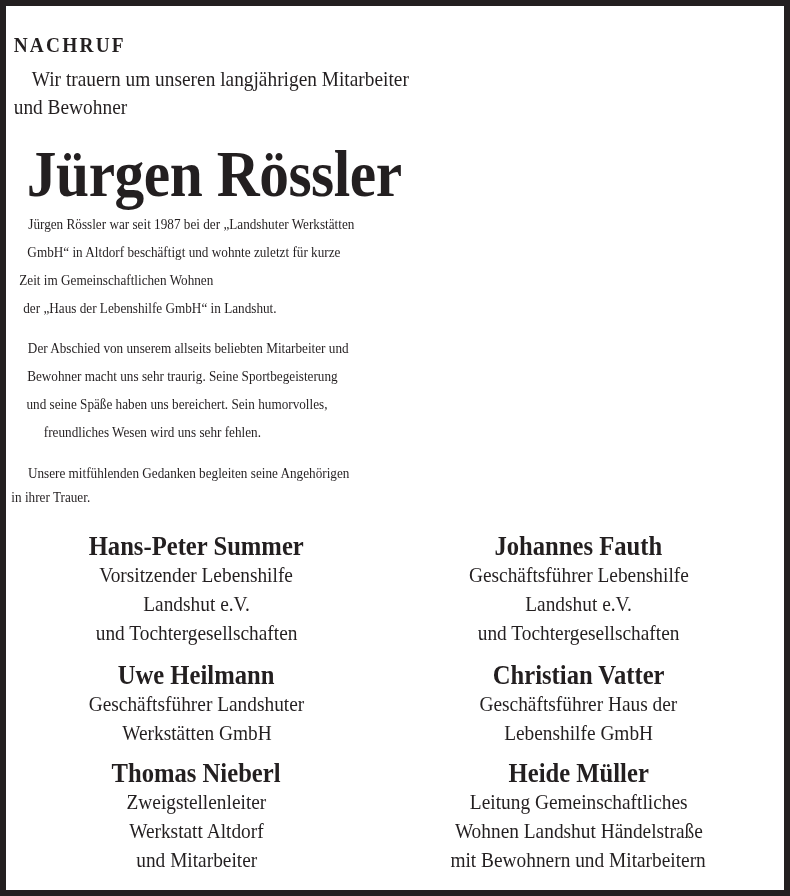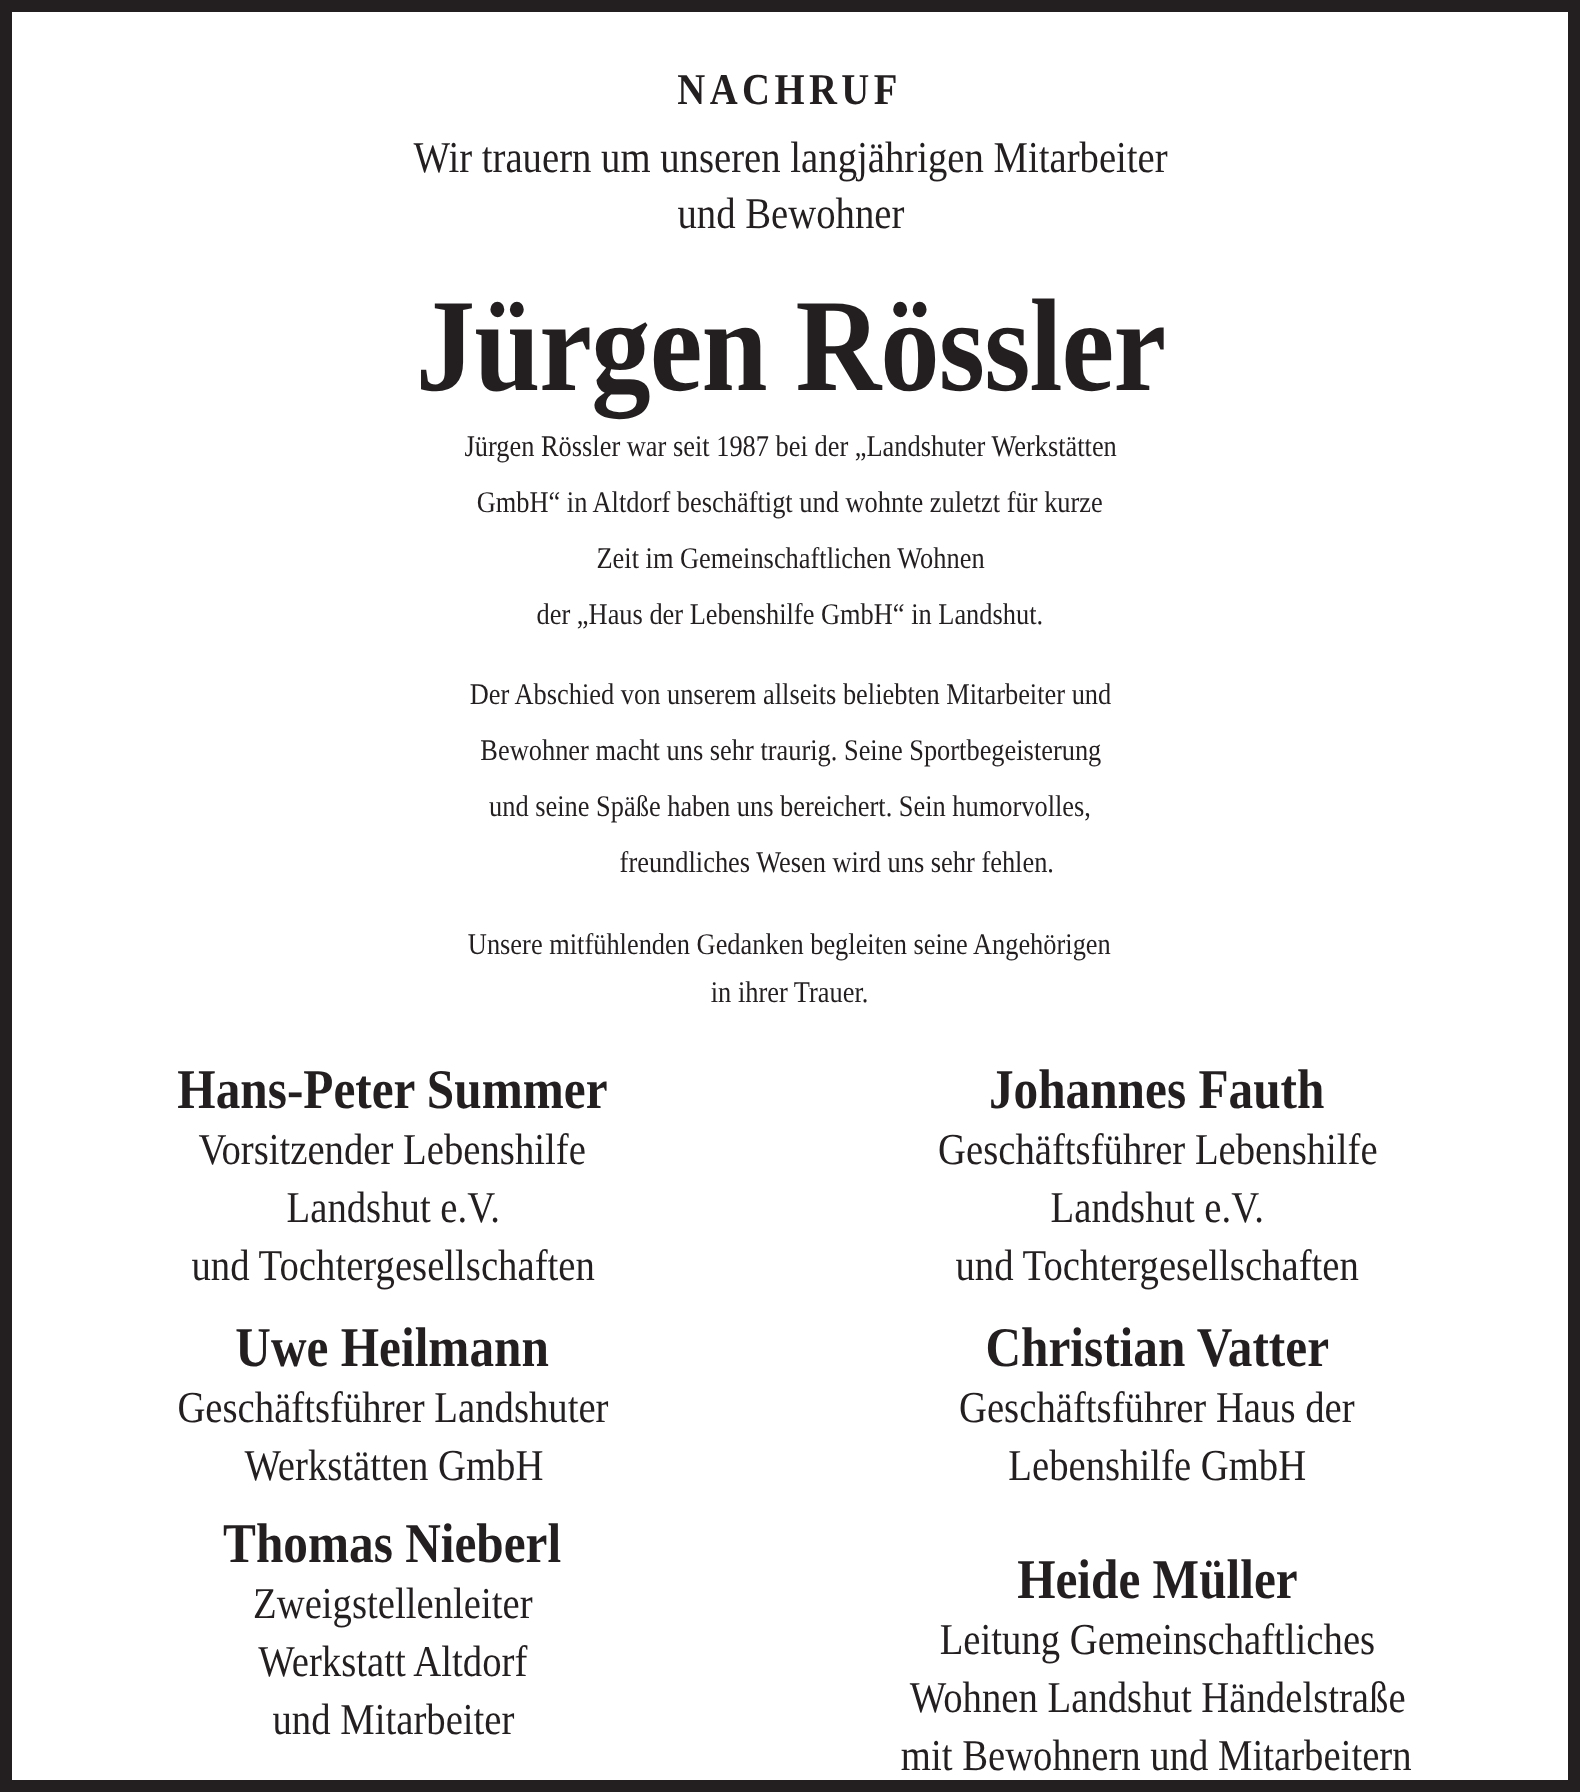--- a/index.html
+++ b/index.html
@@ -2,21 +2,21 @@
 <html><head>
 <meta charset="utf-8">
 <style>
   html, body { margin:0; padding:0; background:#ffffff; }
   body { width:790px; height:896px; overflow:hidden; }
   .frame {
     position:absolute; left:0; top:0; width:790px; height:896px;
     box-sizing:border-box; border:6px solid #231f20; background:#fff;
     font-family:"Liberation Serif", "DejaVu Serif", serif; color:#231f20;
   }
-  .ln { position:absolute; left:0; width:778px; text-align:center; white-space:nowrap; }
+  .ln { position:absolute; left:0; width:778px; white-space:nowrap; }
   .sq { display:inline-block; transform:scaleX(0.88); transform-origin:center; }
   .kicker { font-weight:bold; font-size:22px; letter-spacing:2.5px; top:26px; }
   .sub { font-size:22px; }
   .name { font-weight:bold; font-size:66px; top:130px; letter-spacing:-0.5px; }
   .body { font-size:15px; }
   .col { position:absolute; width:389px; text-align:center; white-space:nowrap; }
   .col.left { left:-4px; }
   .col.right { left:378px; }
   .sig-name { font-weight:bold; font-size:28px; height:29px; line-height:29px; }
   .sig-line { font-size:22px; height:29px; line-height:29px; }
@@ -69,20 +69,20 @@
     <div class="sig-line"><span class="sq">Geschäftsführer Haus der</span></div>
     <div class="sig-line"><span class="sq">Lebenshilfe GmbH</span></div>
   </div>
 
   <div class="col left" style="top:752px;">
     <div class="sig-name"><span class="sq">Thomas Nieberl</span></div>
     <div class="sig-line"><span class="sq">Zweigstellenleiter</span></div>
     <div class="sig-line"><span class="sq">Werkstatt Altdorf</span></div>
     <div class="sig-line"><span class="sq">und Mitarbeiter</span></div>
   </div>
-  <div class="col right" style="top:770px;text-decoration:underline;">
+  <div class="col right" style="top:752px;text-decoration:underline;">
     <div class="sig-name"><span class="sq">Heide Müller</span></div>
     <div class="sig-line"><span class="sq">Leitung Gemeinschaftliches</span></div>
     <div class="sig-line"><span class="sq">Wohnen Landshut Händelstraße</span></div>
     <div class="sig-line"><span class="sq">mit Bewohnern und Mitarbeitern</span></div>
   </div>
 
 </div>
 
 </body></html>

